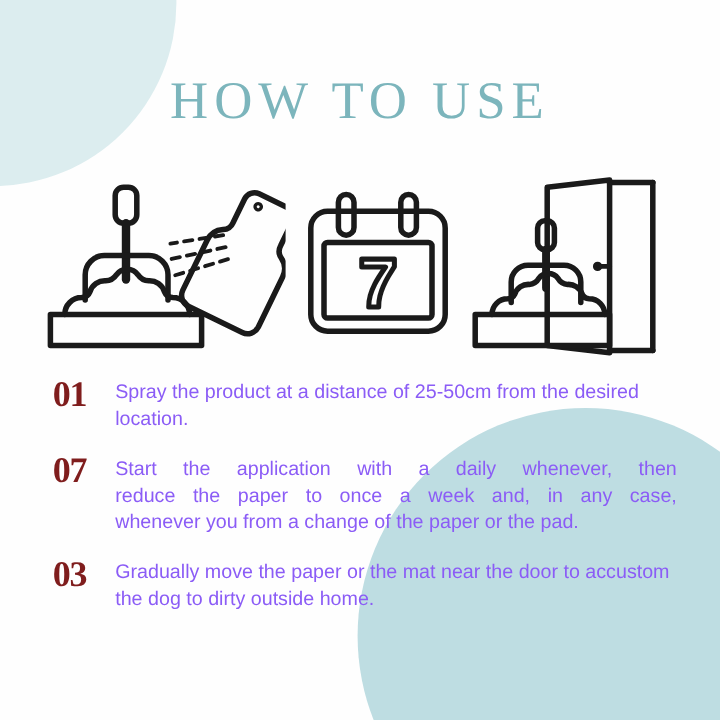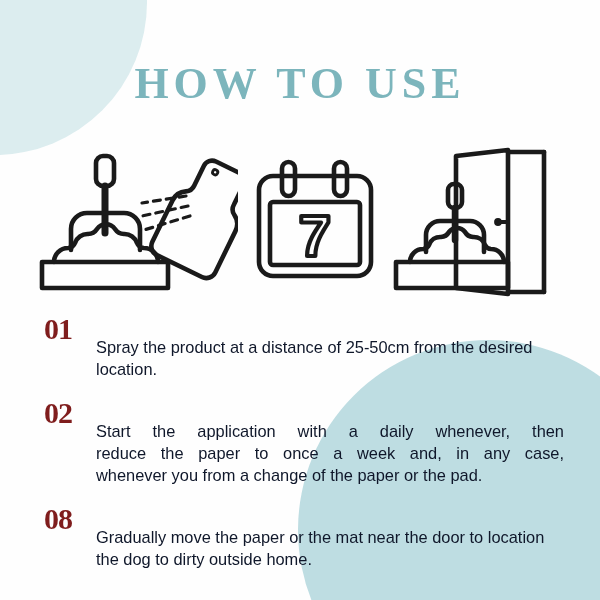--- a/index.html
+++ b/index.html
@@ -43,21 +43,21 @@
   }
 
   
   #title {
     position: absolute;
     top: 62px;
     left: 0;
     width: 600px;
     text-align: center;
     font-family: "Liberation Serif", serif;
-    font-weight: bold;
+    font-weight: normal;
     font-size: 44px;
     letter-spacing: 5px;
     color: #7cb5bc;
     line-height: 1;
   }
 
   
   #icon-row {
     position: absolute;
     top: 140px;
@@ -95,23 +95,22 @@
     width: 52px;
     flex: 0 0 52px;
     letter-spacing: -1px;
     user-select: none;
   }
   .step-text {
     flex: 1 1 auto;
     font-family: "Liberation Sans", sans-serif;
     font-size: 16.4px;
     line-height: 1.36;
-    color: #0f172a;
+    color: #8b5cf6;
     padding-top: 2px;
-    margin-top: 20px;
   }
   .justify { text-align: justify; }
   .justify > span { display: block; }
 
   svg { display: block; }
 </style>
 </head>
 <body>
 
 <div id="page">
@@ -195,28 +194,28 @@
   </div>
 
   <div id="steps">
 
     <div class="step">
       <div class="step-num">01</div>
       <div class="step-text">Spray the product at a distance of 25-50cm from the desired location.</div>
     </div>
 
     <div class="step">
-      <div class="step-num">02</div>
+      <div class="step-num">07</div>
       <div class="step-text justify">
         <span style="text-align: justify; text-align-last: justify;">Start the application with a daily whenever, then</span>
         <span style="text-align: justify; text-align-last: justify;">reduce the paper to once a week and, in any case,</span>
         <span>whenever you from a change of the paper or the pad.</span>
       </div>
     </div>
 
     <div class="step">
-      <div class="step-num">08</div>
-      <div class="step-text">Gradually move the paper or the mat near the door to location the dog to dirty outside home.</div>
+      <div class="step-num">03</div>
+      <div class="step-text">Gradually move the paper or the mat near the door to accustom the dog to dirty outside home.</div>
     </div>
 
   </div>
 
 </div>
 
 </body></html>

